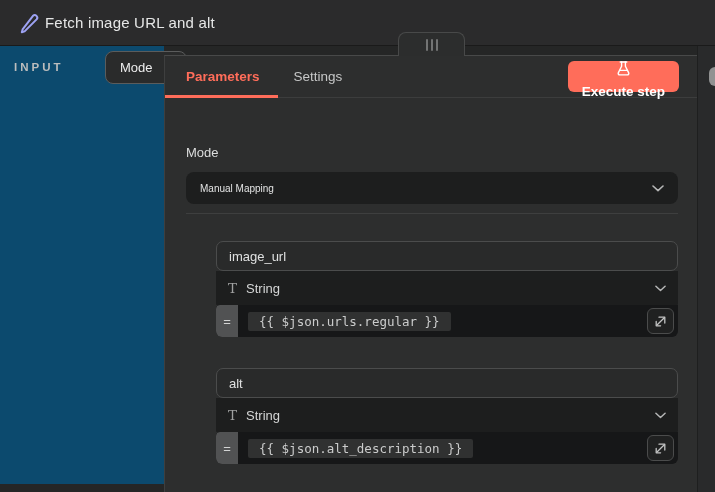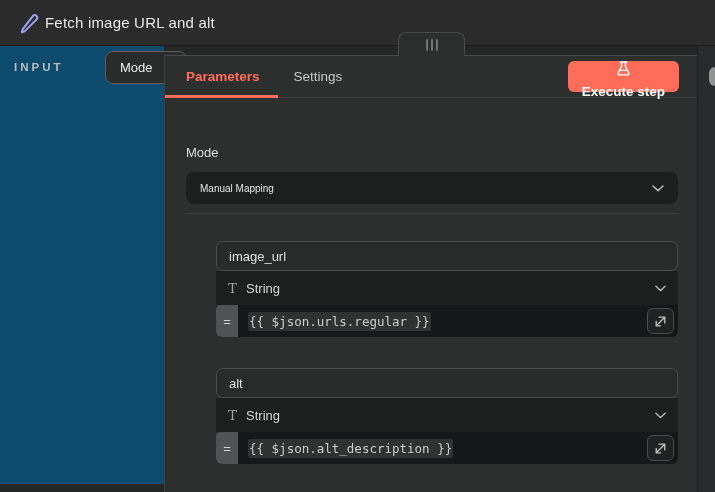--- a/index.html
+++ b/index.html
@@ -104,21 +104,21 @@
   }
   .eq-box {
     width:22px; align-self:stretch; background:#515253; border-radius:4px 0 0 4px;
     display:flex; align-items:center; justify-content:center;
     font-size:13px; color:#d3d4d4; flex:none;
   }
   .expr {
     font-family:"DejaVu Sans Mono","Liberation Mono",monospace;
     font-size:12.5px; color:#cbcccc; margin-left:10px; white-space:nowrap;
   }
-  .expr .hl { background:#303131; padding:2px 1px; border-radius:2px; }
+  .expr .hl { background:#303131; padding:2px 11px; border-radius:2px; }
   .expand-btn {
     margin-left:auto; margin-right:4px; width:27px; height:26px; flex:none;
     background:#202121; border:1px solid #4b4c4c; border-radius:6px;
     display:flex; align-items:center; justify-content:center; cursor:pointer;
   }
 
   
   .output-strip {
     position:absolute; left:697px; top:46px; width:18px; height:446px;
     background:#292a2b; border-left:1px solid #1e1f1f; z-index:2;

